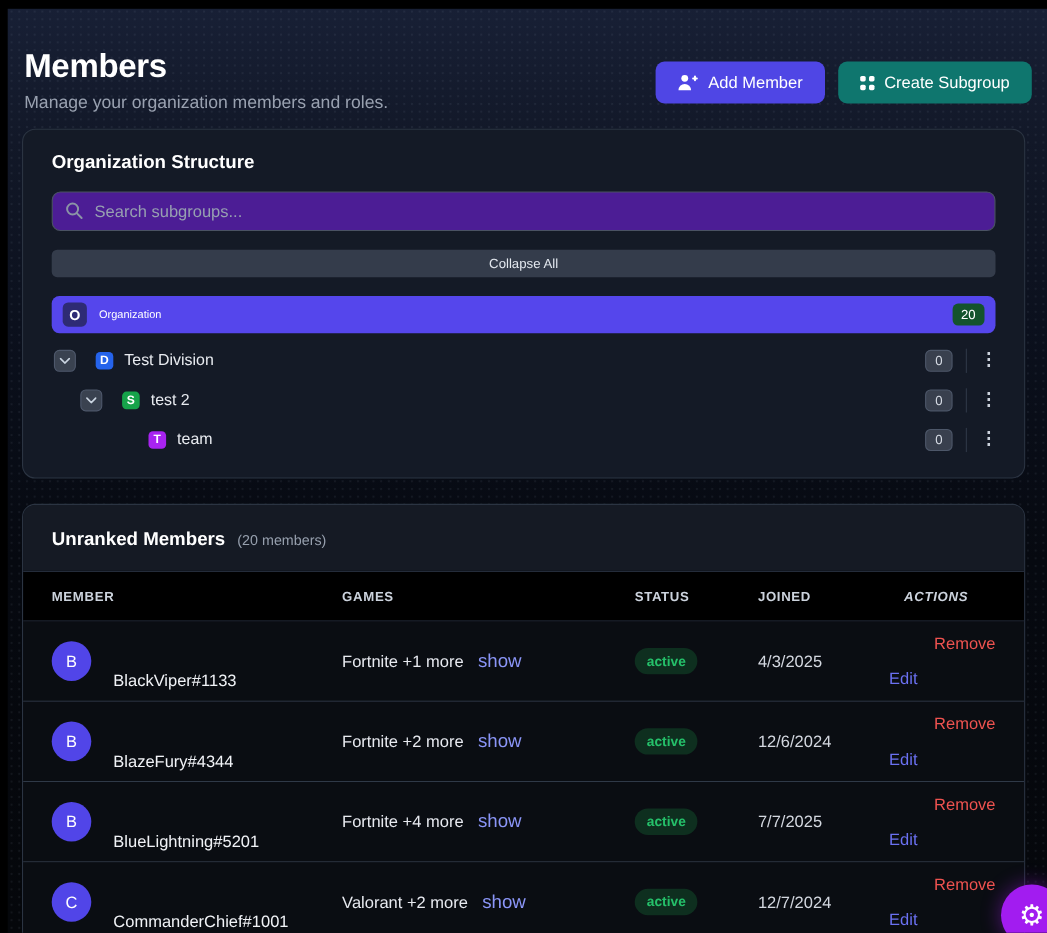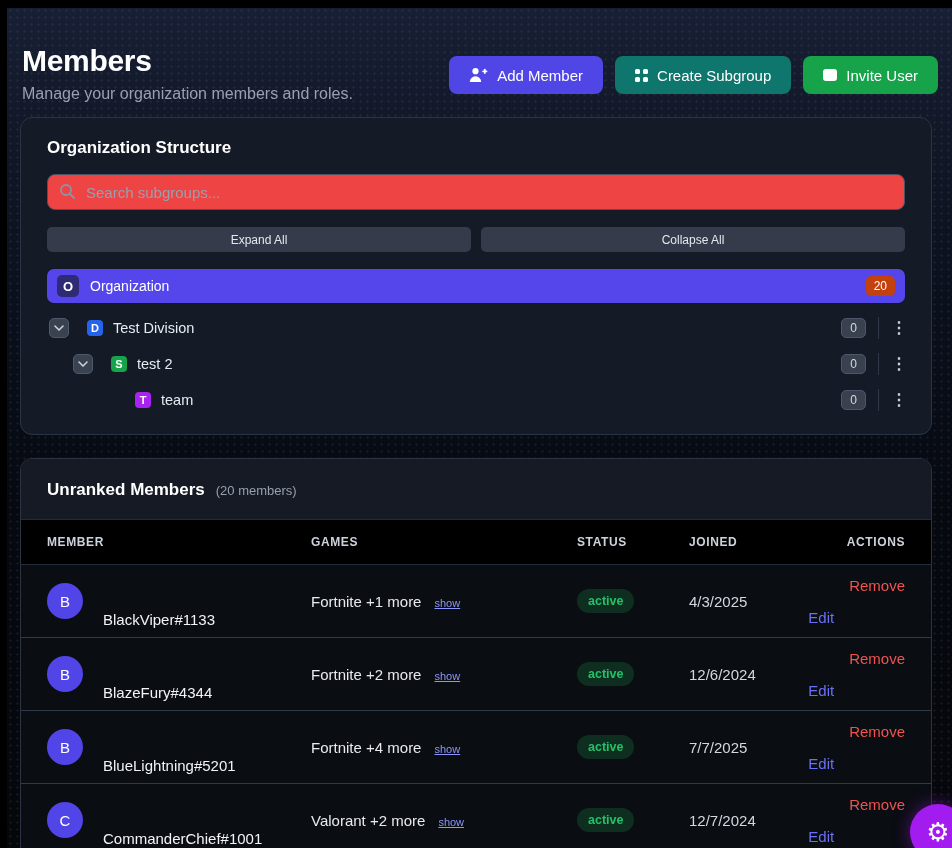--- a/index.html
+++ b/index.html
@@ -31,35 +31,35 @@
   .grid-icon { display:grid; grid-template-columns:5px 5px; grid-template-rows:5px 5px; gap:3px; }
   .grid-icon span { background:#fff; border-radius:1.5px; }
   .rect-icon { width:14px; height:12px; background:#fff; border-radius:3px; }
 
   
   .card { margin-left:13px; width:912px; background:#141a26; border:1px solid #2b3442; border-radius:12px; }
   .org-card { margin-top:14px; padding:20px 26px 16px 26px; }
   .card-title { font-size:17px; font-weight:700; color:#ffffff; }
 
   .search-wrap { position:relative; margin-top:16px; }
-  .search-input { width:100%; height:36px; background:#ef4444; border:1px solid #4a5263; border-radius:8px;
+  .search-input { width:100%; height:36px; background:#4c1d95; border:1px solid #4a5263; border-radius:8px;
                   color:#e5e7eb; font-size:15px; font-family:inherit; padding:0 12px 0 38px; }
   .search-input::placeholder { color:#97a0b1; }
   .search-icon { position:absolute; left:12px; top:9px; }
 
   .tree-controls { display:flex; gap:10px; margin-top:17px; }
   .tree-controls button { flex:1; height:25px; background:#343c4b; border:none; border-radius:5px;
                           color:#e3e8ef; font-size:12px; font-family:inherit; cursor:pointer; }
 
   .root-row { margin-top:17px; height:34px; background:#5546ec; border-radius:7px;
               display:flex; align-items:center; padding:0 10px; cursor:pointer; }
   .root-badge { width:22px; height:22px; border-radius:5px; background:rgba(22,28,42,0.62);
                 display:flex; align-items:center; justify-content:center; font-size:13px; font-weight:700; color:#fff; }
-  .root-label { margin-left:11px; font-size:14px; color:#fff; }
-  .root-count { margin-left:auto; background:#c2410c; border-radius:5px; padding:3px 8px; font-size:12px; color:#fff; }
+  .root-label { margin-left:11px; font-size:10px; color:#fff; }
+  .root-count { margin-left:auto; background:#14532d; border-radius:5px; padding:3px 8px; font-size:12px; color:#fff; }
 
   .tree { margin-top:7px; }
   .tree-row { height:36px; display:flex; align-items:center; }
   .toggle-btn { width:20px; height:20px; background:#3a4250; border:1px solid #4e586b; border-radius:5px;
                 display:flex; align-items:center; justify-content:center; cursor:pointer; flex:0 0 auto; }
   .toggle-btn.hidden-slot { visibility:hidden; }
   .type-badge { margin-left:18px; width:16px; height:16px; border-radius:4px; color:#fff; font-size:11px; font-weight:700;
                 display:flex; align-items:center; justify-content:center; flex:0 0 auto; }
   .node-label { margin-left:10px; font-size:14.5px; color:#e8ebf0; }
   .row-right { margin-left:auto; display:flex; align-items:center; }
@@ -69,30 +69,30 @@
   .kebab { width:14px; text-align:center; font-size:16px; font-weight:700; color:#ccd2dc; cursor:pointer; line-height:1; }
 
   
   .members-card { margin-top:23px; height:460px; background:#10141d; overflow:hidden; }
   .members-head { display:flex; align-items:baseline; gap:11px; padding:21px 26px 19px 26px; background:#151a24; }
   .members-count { font-size:13px; color:#97a0ae; }
   .tbl-header { display:grid; grid-template-columns:264px 266px 112px 108px 1fr; align-items:center;
                 height:46px; padding:0 26px; background:#000000;
                 border-top:1px solid #242c3a; border-bottom:1px solid #242c3a;
                 font-size:12px; font-weight:700; color:#ccd3dd; letter-spacing:0.6px; }
-  .th-actions { text-align:right; }
+  .th-actions { text-align:center;font-style:italic; }
   .tbl-row { display:grid; grid-template-columns:264px 266px 112px 108px 1fr; align-items:center;
              height:73px; padding:0 26px; background:#0a0d12; border-bottom:1px solid #2f3947; }
   .cell-member { display:flex; align-items:center; }
   .avatar { width:36px; height:36px; border-radius:50%; background:#5145e8; color:#fff; font-size:15px;
             display:flex; align-items:center; justify-content:center; flex:0 0 auto; }
   .member-name { margin-left:20px; font-size:15px; color:#f1f3f7;margin-top:36px; }
   .cell-games { display:flex; align-items:baseline; }
   .games-text { font-size:15px; color:#e8eaf0; }
-  .show-link { margin-left:13px; font-size:11px; color:#8b96f8; text-decoration:underline; cursor:pointer; }
+  .show-link { margin-left:13px; font-size:17px; color:#8b96f8; cursor:pointer; }
   .status-pill { display:inline-block; justify-self:start; background:#0e2f1f; color:#25c06a;
                  font-size:12.5px; font-weight:700; padding:5px 11px; border-radius:999px; }
   .cell-joined { font-size:15px; color:#d3d7df; }
   .cell-actions { display:flex; justify-content:flex-end; gap:15px; font-size:15px; }
   .edit-link { color:#6b71f2; cursor:pointer;margin-top:32px; }
   .remove-link { color:#ef5350; cursor:pointer; }
 
   
   .fab { position:absolute; left:903px; top:778px; width:56px; height:56px; border-radius:50%;
          background:#a21cf0; border:none; color:#fff; font-size:26px; cursor:pointer; z-index:50;
@@ -124,42 +124,37 @@
       </button>
       <button class="btn btn-purple">
         <span class="grid-icon">
             <span></span>
             <span></span>
             <span></span>
             <span></span>
           </span>
         <span>Create Subgroup</span>
       </button>
-      <button class="btn btn-green">
-        <span class="rect-icon"></span>
-        <span>Invite User</span>
-      </button>
     </div>
   </div>
 
   <div class="card org-card">
     <div class="card-title">Organization Structure</div>
 
     <div class="search-wrap">
       <span class="search-icon">
         <svg width="17" height="17" viewBox="0 0 17 17">
             <circle cx="7" cy="7" r="5" fill="none" stroke="#8b94a6" stroke-width="1.8"></circle>
             <line x1="11" y1="11" x2="15.2" y2="15.2" stroke="#8b94a6" stroke-width="1.8" stroke-linecap="round"></line>
           </svg>
       </span>
       <input class="search-input" type="text" placeholder="Search subgroups..." style="">
     </div>
 
     <div class="tree-controls">
-      <button>Expand All</button>
       <button>Collapse All</button>
     </div>
 
     <div class="root-row">
       <span class="root-badge">O</span>
       <span class="root-label">Organization</span>
       <span class="root-count">20</span>
     </div>
 
     <div class="tree" id="tree-container">

